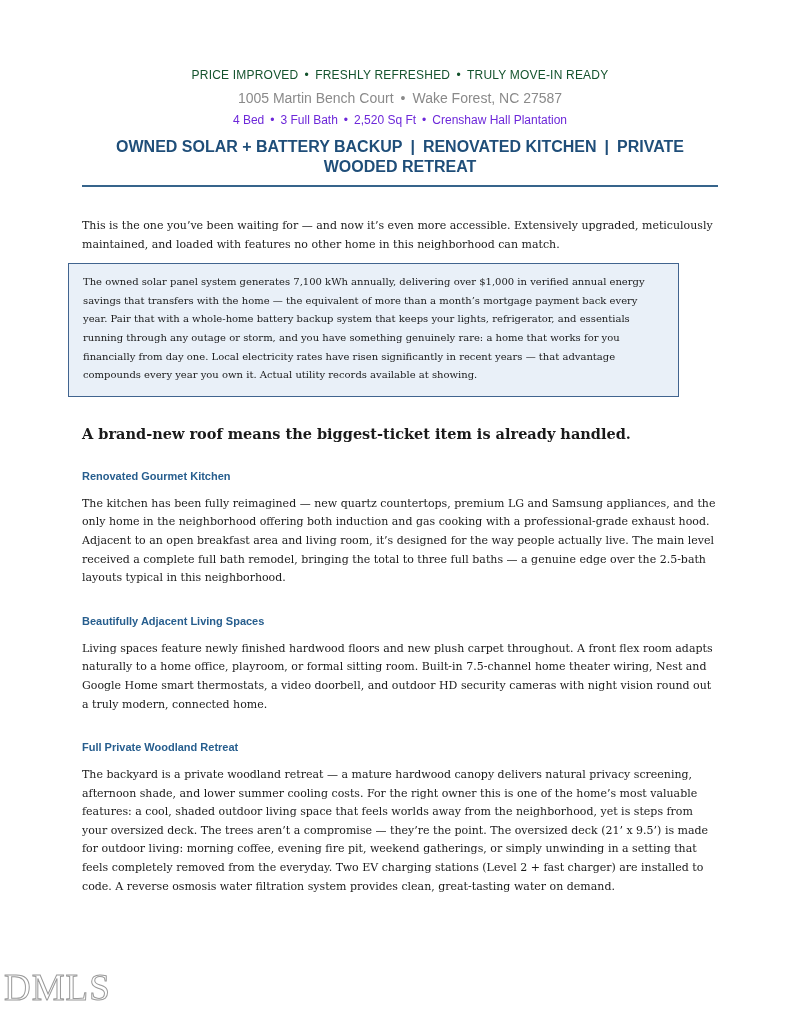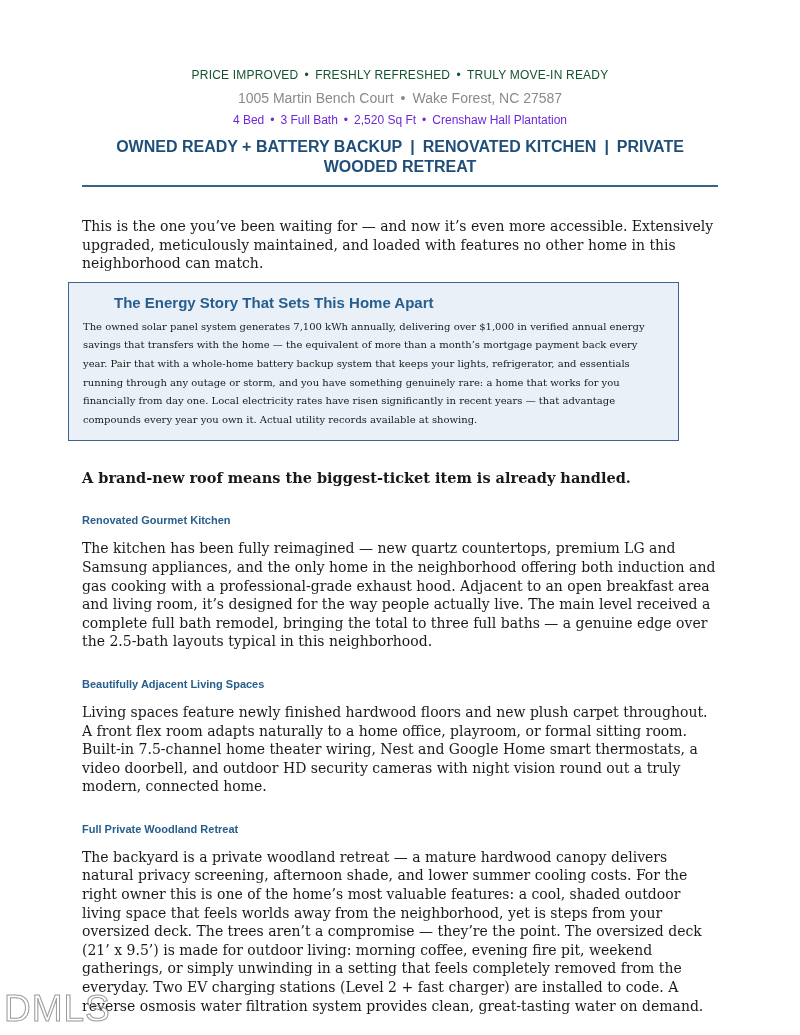--- a/index.html
+++ b/index.html
@@ -49,21 +49,21 @@
     margin: 9px auto 0 auto;
     max-width: 620px;
   }
   .header-divider {
     border: none;
     border-top: 2px solid #36648b;
     margin: 9px 0 0 0;
   }
   
   .para {
-    font-size: 14px;
+    font-size: 11px;
     line-height: 18.6px;
     margin: 0;
     text-align: left;
   }
   .intro { margin-top: 30px; }
   
   .energy-box {
     box-sizing: border-box;
     width: 611px;
     margin-left: -14px;
@@ -99,49 +99,48 @@
     font-size: 11px;
     color: #275e8e;
     margin: 24px 0 0 0;
     line-height: 18px;
   }
   .section-body { margin-top: 10px; }
   
   .watermark {
     position: absolute;
     left: 4px;
-    top: 988px;
-    font-family: Liberation Sans, sans-serif;
+    top: 966px;
+    font-family: Liberation Serif, serif;
     font-size: 37px;
     letter-spacing: 1px;
     color: transparent;
     -webkit-text-stroke: 1px #9a9a9a;
     text-stroke: 1px #9a9a9a;
   }
   @supports not (-webkit-text-stroke: 1px black) {
     .watermark { color: #b9b9b9; }
   }
 </style>
 </head>
 <body>
 
 <div class="page">
 
   <div class="header">
     <div class="tagline">PRICE IMPROVED • FRESHLY REFRESHED • TRULY MOVE-IN READY</div>
     <div class="address">1005 Martin Bench Court • Wake Forest, NC 27587</div>
     <div class="specs">4 Bed • 3 Full Bath • 2,520 Sq Ft • Crenshaw Hall Plantation</div>
-    <div class="listing-title">OWNED READY + BATTERY BACKUP | RENOVATED KITCHEN | PRIVATE WOODED RETREAT</div>
+    <div class="listing-title">OWNED SOLAR + BATTERY BACKUP | RENOVATED KITCHEN | PRIVATE WOODED RETREAT</div>
     <hr class="header-divider">
   </div>
 
   <p class="para intro">This is the one you’ve been waiting for — and now it’s even more accessible. Extensively upgraded, meticulously maintained, and loaded with features no other home in this neighborhood can match.</p>
 
   <div class="energy-box">
-    <div class="energy-box-heading">The Energy Story That Sets This Home Apart</div>
     <p class="energy-box-body">The owned solar panel system generates 7,100 kWh annually, delivering over $1,000 in verified annual energy savings that transfers with the home — the equivalent of more than a month’s mortgage payment back every year. Pair that with a whole-home battery backup system that keeps your lights, refrigerator, and essentials running through any outage or storm, and you have something genuinely rare: a home that works for you financially from day one. Local electricity rates have risen significantly in recent years — that advantage compounds every year you own it. Actual utility records available at showing.</p>
   </div>
 
   <p class="roof-callout">A brand-new roof means the biggest-ticket item is already handled.</p>
 
   <div>
     <div class="section-heading">Renovated Gourmet Kitchen</div>
     <p class="para section-body">The kitchen has been fully reimagined — new quartz countertops, premium LG and Samsung appliances, and the only home in the neighborhood offering both induction and gas cooking with a professional-grade exhaust hood. Adjacent to an open breakfast area and living room, it’s designed for the way people actually live. The main level received a complete full bath remodel, bringing the total to three full baths — a genuine edge over the 2.5-bath layouts typical in this neighborhood.</p>
   </div>
 

